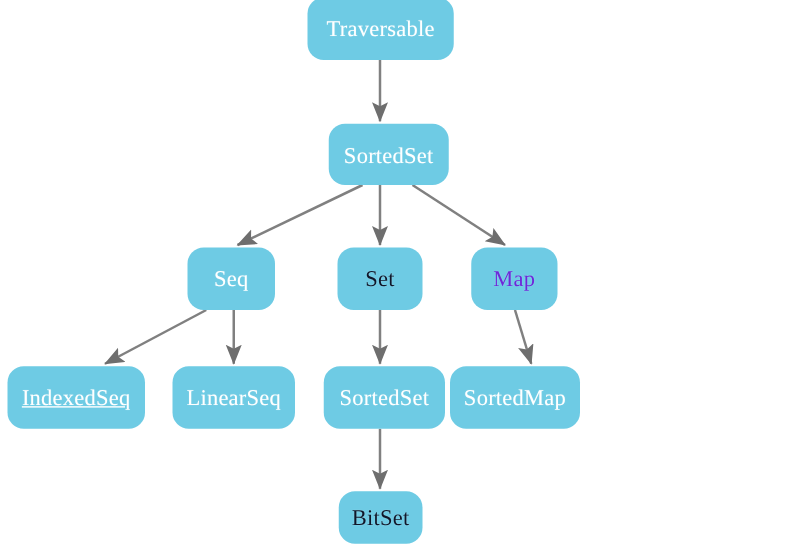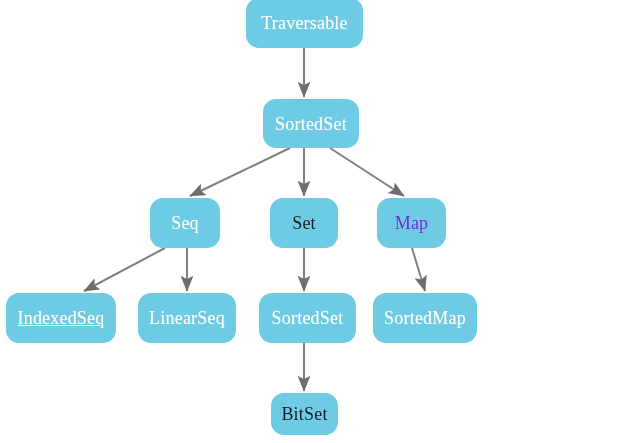--- a/index.html
+++ b/index.html
@@ -86,21 +86,21 @@
       </div>
       <div class="node" style="left: 6px; top: 293px; width: 110px; height: 50px; background: rgb(110, 203, 228); text-decoration: underline;">
         <span class="node-label" style="color: rgb(255, 255, 255);">IndexedSeq</span>
       </div>
       <div class="node" style="left: 138px; top: 293px; width: 98px; height: 50px; background: rgb(110, 203, 228); align-items: center;">
         <span class="node-label" style="color: rgb(255, 255, 255);">LinearSeq</span>
       </div>
       <div class="node" style="left: 259px; top: 293px; width: 97px; height: 50px; background: rgb(110, 203, 228);">
         <span class="node-label" style="color: rgb(255, 255, 255);">SortedSet</span>
       </div>
-      <div class="node" style="left: 373px; top: 293px; width: 104px; height: 50px; background: rgb(110, 203, 228); justify-content: center;">
+      <div class="node" style="left: 360px; top: 293px; width: 104px; height: 50px; background: rgb(110, 203, 228); justify-content: center;">
         <span class="node-label" style="color: rgb(255, 255, 255);">SortedMap</span>
       </div>
       <div class="node" style="left: 271px; top: 393px; width: 67px; height: 42px; background: rgb(110, 203, 228);">
         <span class="node-label" style="color: #0f172a;">BitSet</span>
       </div>
     </div>
 
 </div>
 
 </body></html>

